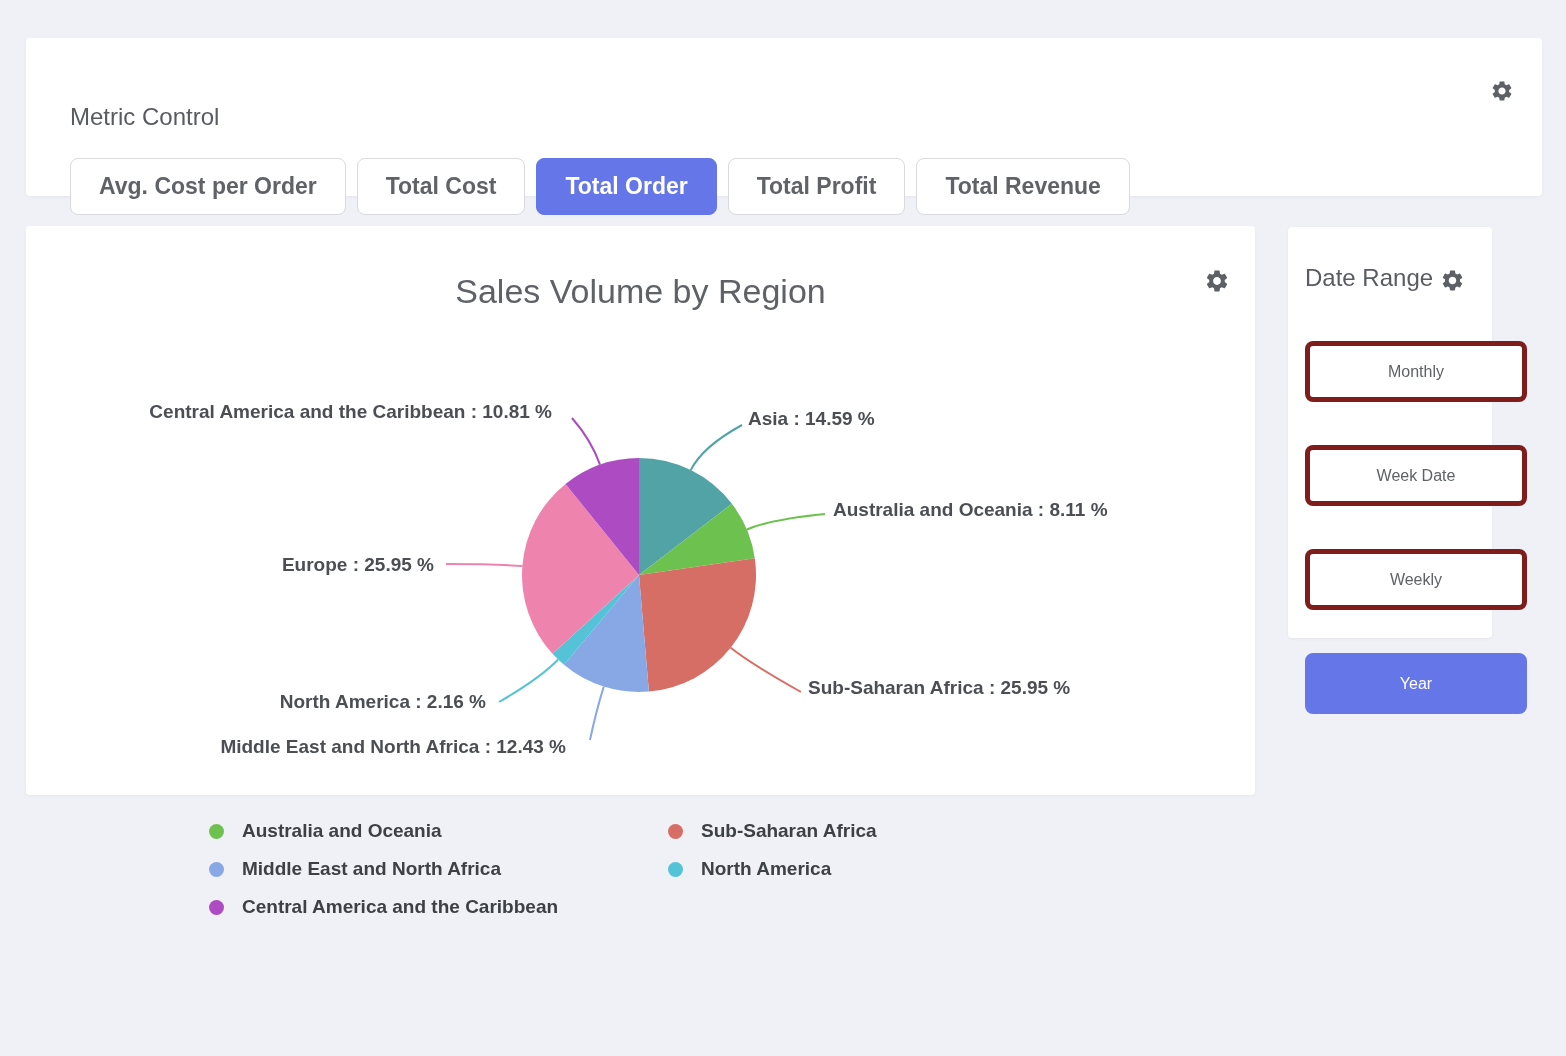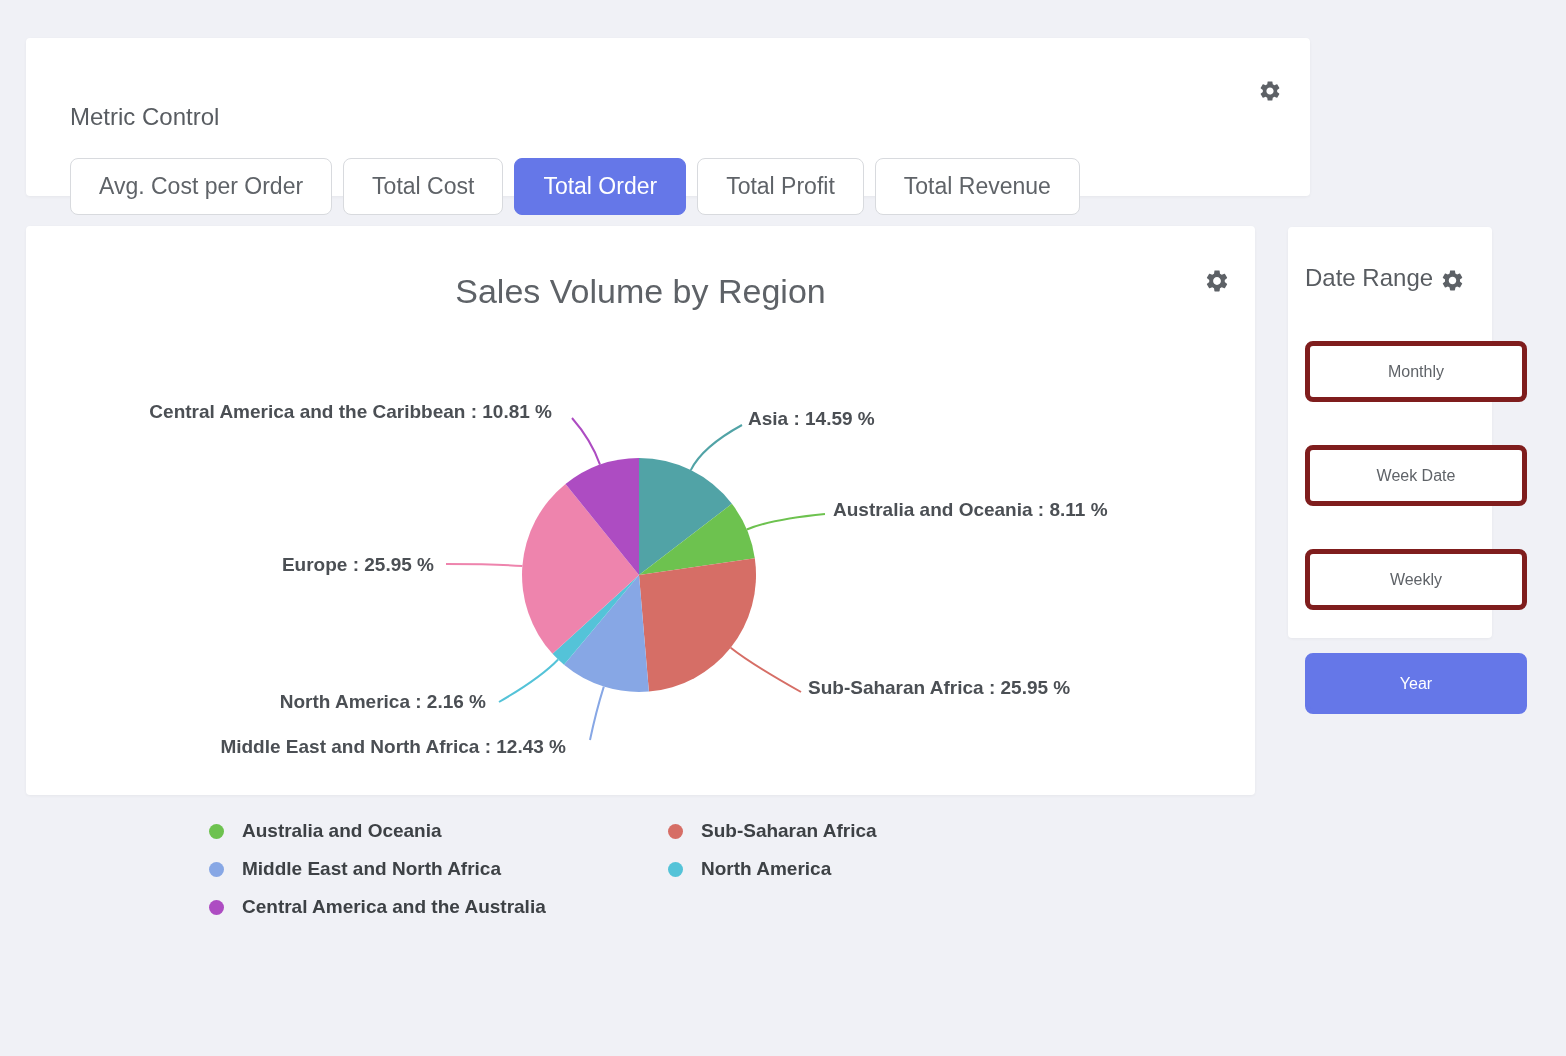--- a/index.html
+++ b/index.html
@@ -10,34 +10,34 @@
     font-family:"Liberation Sans", sans-serif;
     overflow:hidden;
   }
   .card {
     position:absolute;
     background:#ffffff;
     border-radius:4px;
     box-shadow:0 1px 3px rgba(60,64,67,.06);
   }
   
-  #metric-card { left:26px; top:38px; width:1284px; height:158px; }
+  #metric-card { left:26px; top:38px; width:1516px; height:158px; }
   #metric-title {
     position:absolute; left:44px; top:64px;
     font-size:24px; line-height:30px; color:#585c61;
   }
   #metric-buttons {
     position:absolute; left:44px; top:120px;
     display:flex; gap:11px;
   }
   .pill {
     height:57px; padding:0 28px;
     font-family:inherit; font-size:23px; color:#5f6368;
     background:#fff; border:1px solid #d8dade; border-radius:8px;
-    cursor:pointer; white-space:nowrap;
+    cursor:pointer; white-space:nowrap;font-weight:bold;
   }
   .pill.selected { color:#ffffff; }
   
   .gear { position:absolute; cursor:pointer; }
   .gear svg { display:block; fill:#5d6166; }
   #metric-gear { right:28px; top:41px; width:24px; height:24px; }
   #chart-gear  { right:25px; top:42px; width:26px; height:26px; }
   #range-gear  { right:27px; top:41px; width:25px; height:25px; }
   
   #chart-card { left:26px; top:226px; width:1229px; height:569px; }
@@ -143,21 +143,21 @@
       <div class="legend-item">
         <span class="legend-dot" style="background: rgb(135, 167, 229);"></span>
         <span class="legend-label">Middle East and North Africa</span>
       </div>
       <div class="legend-item">
         <span class="legend-dot" style="background: rgb(84, 195, 216);"></span>
         <span class="legend-label">North America</span>
       </div>
       <div class="legend-item">
         <span class="legend-dot" style="background: rgb(173, 76, 194);"></span>
-        <span class="legend-label">Central America and the Australia</span>
+        <span class="legend-label">Central America and the Caribbean</span>
       </div>
     </div>
 </div>
 
 <div class="card" id="range-card">
   <div id="range-title">Date Range</div>
   <div class="gear" id="range-gear">
     <svg viewBox="0 0 24 24" width="25" height="25">
         <path d="M19.14 12.94c.04-.3.06-.61.06-.94 0-.32-.02-.64-.07-.94l2.03-1.58c.18-.14.23-.41.12-.61l-1.92-3.32c-.12-.22-.37-.29-.59-.22l-2.39.96c-.5-.38-1.03-.7-1.62-.94l-.36-2.54c-.04-.24-.24-.41-.48-.41h-3.84c-.24 0-.43.17-.47.41l-.36 2.54c-.59.24-1.13.56-1.62.94l-2.39-.96c-.22-.08-.47 0-.59.22L2.74 8.87c-.12.21-.08.47.12.61l2.03 1.58c-.05.3-.09.63-.09.94s.02.64.07.94l-2.03 1.58c-.18.14-.23.41-.12.61l1.92 3.32c.12.22.37.29.59.22l2.39-.96c.5.38 1.03.7 1.62.94l.36 2.54c.05.24.24.41.48.41h3.84c.24 0 .44-.17.47-.41l.36-2.54c.59-.24 1.13-.56 1.62-.94l2.39.96c.22.08.47 0 .59-.22l1.92-3.32c.12-.22.07-.47-.12-.61l-2.01-1.58zM12 15.6c-1.98 0-3.6-1.62-3.6-3.6s1.62-3.6 3.6-3.6 3.6 1.62 3.6 3.6-1.62 3.6-3.6 3.6z"></path>
       </svg>

